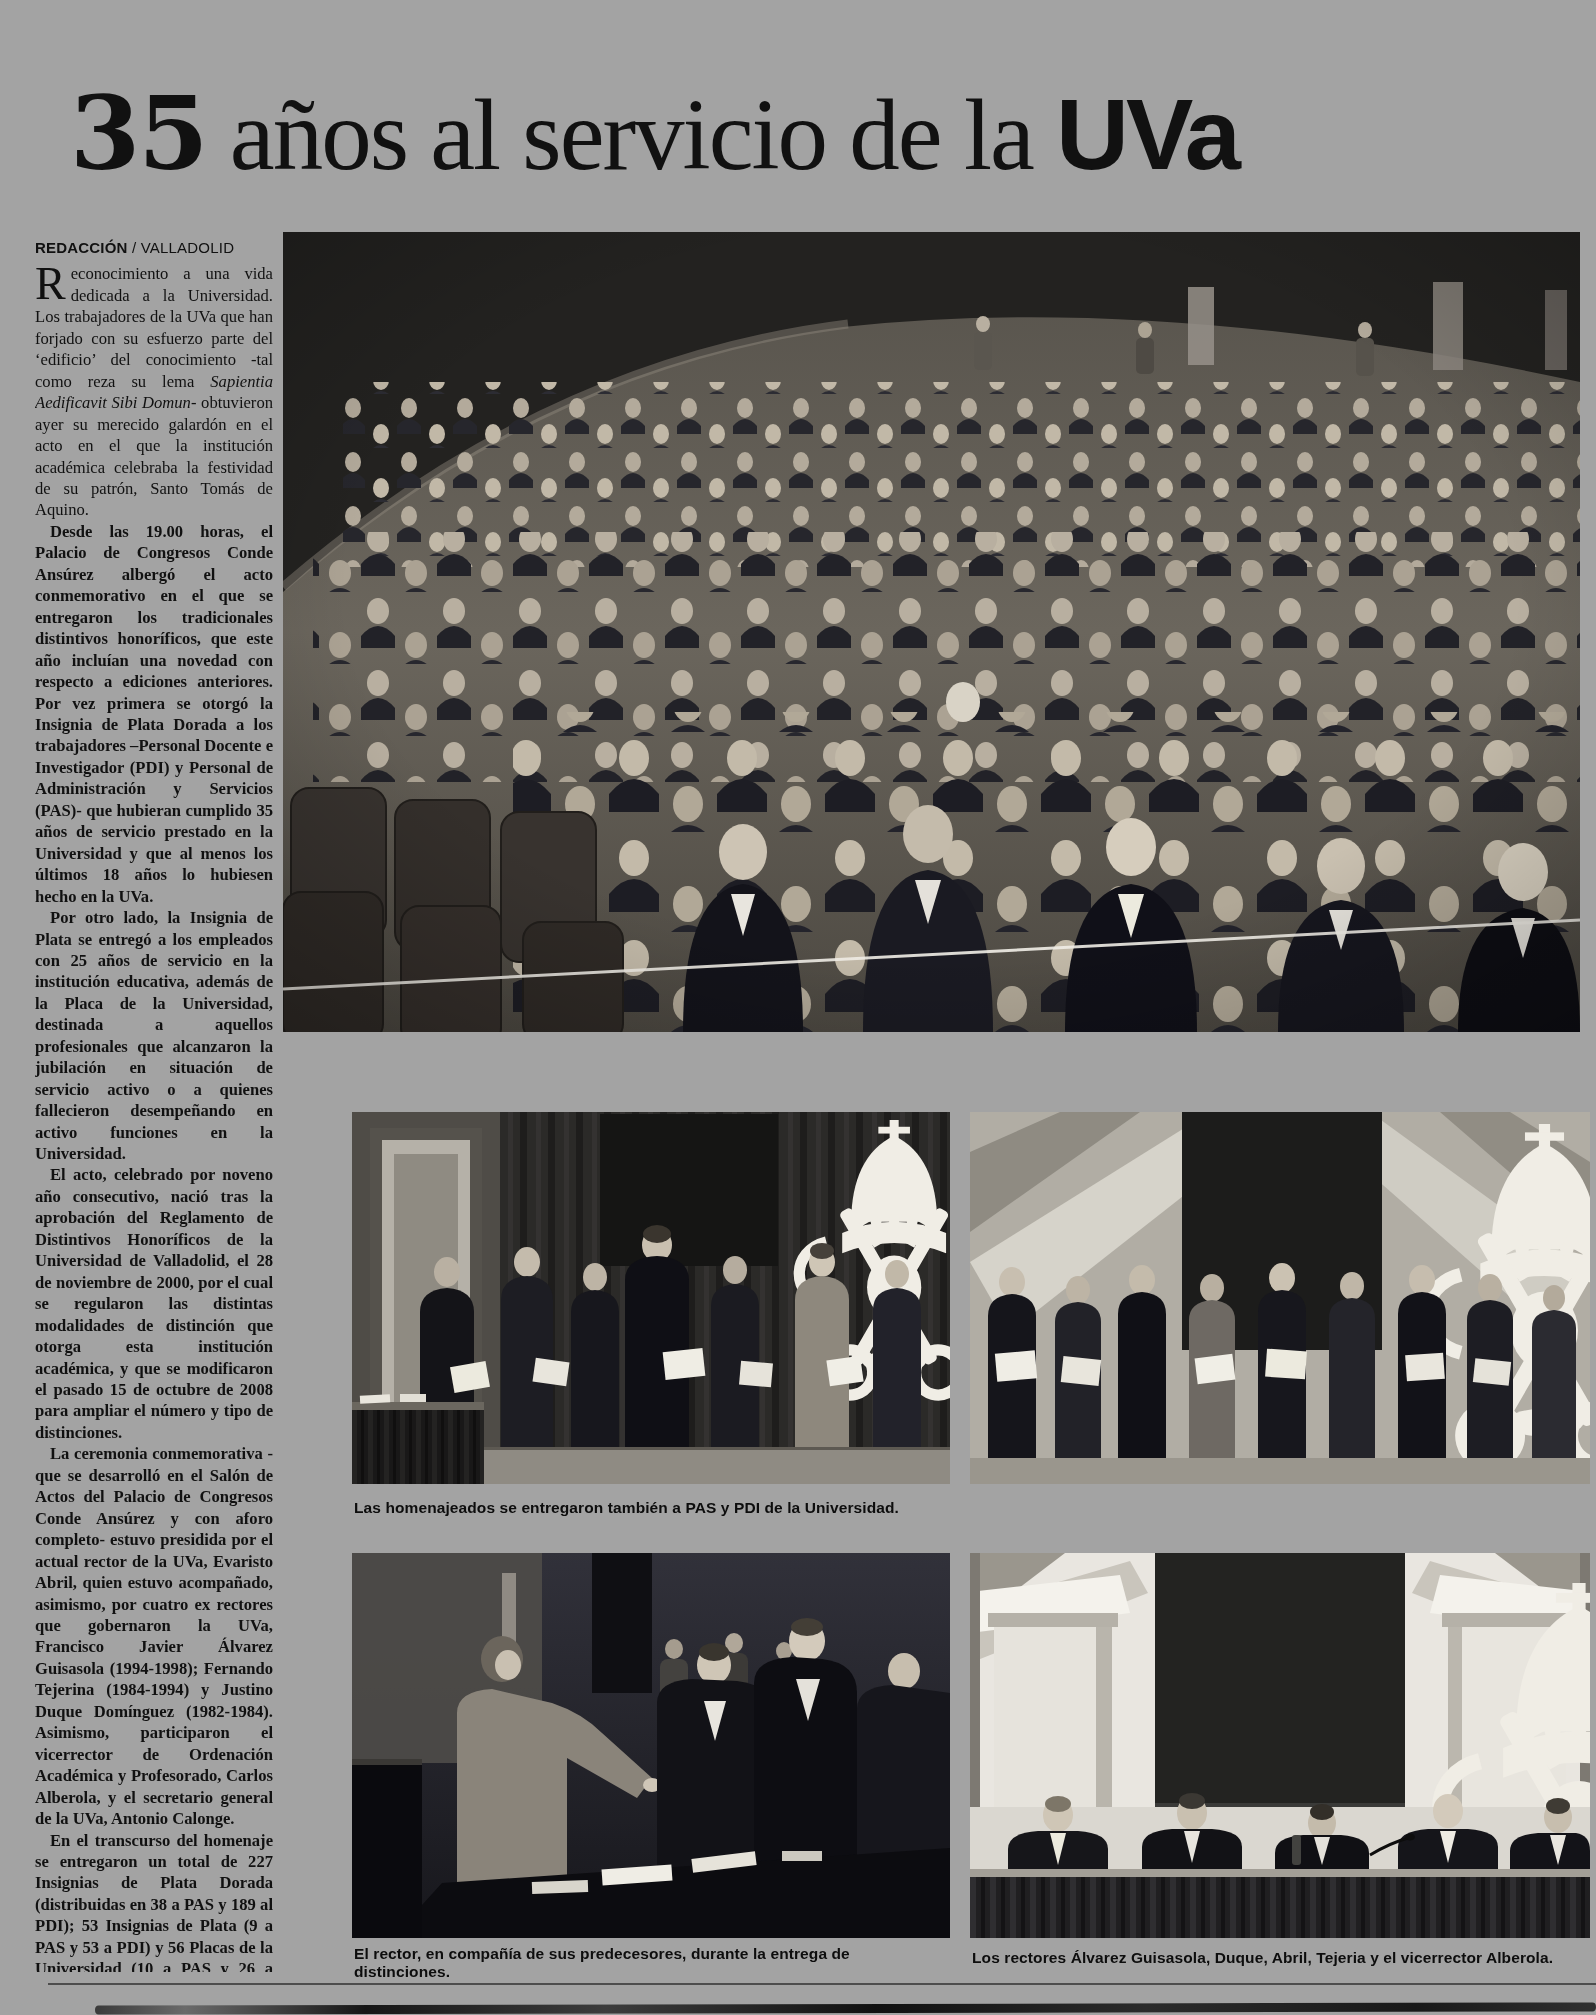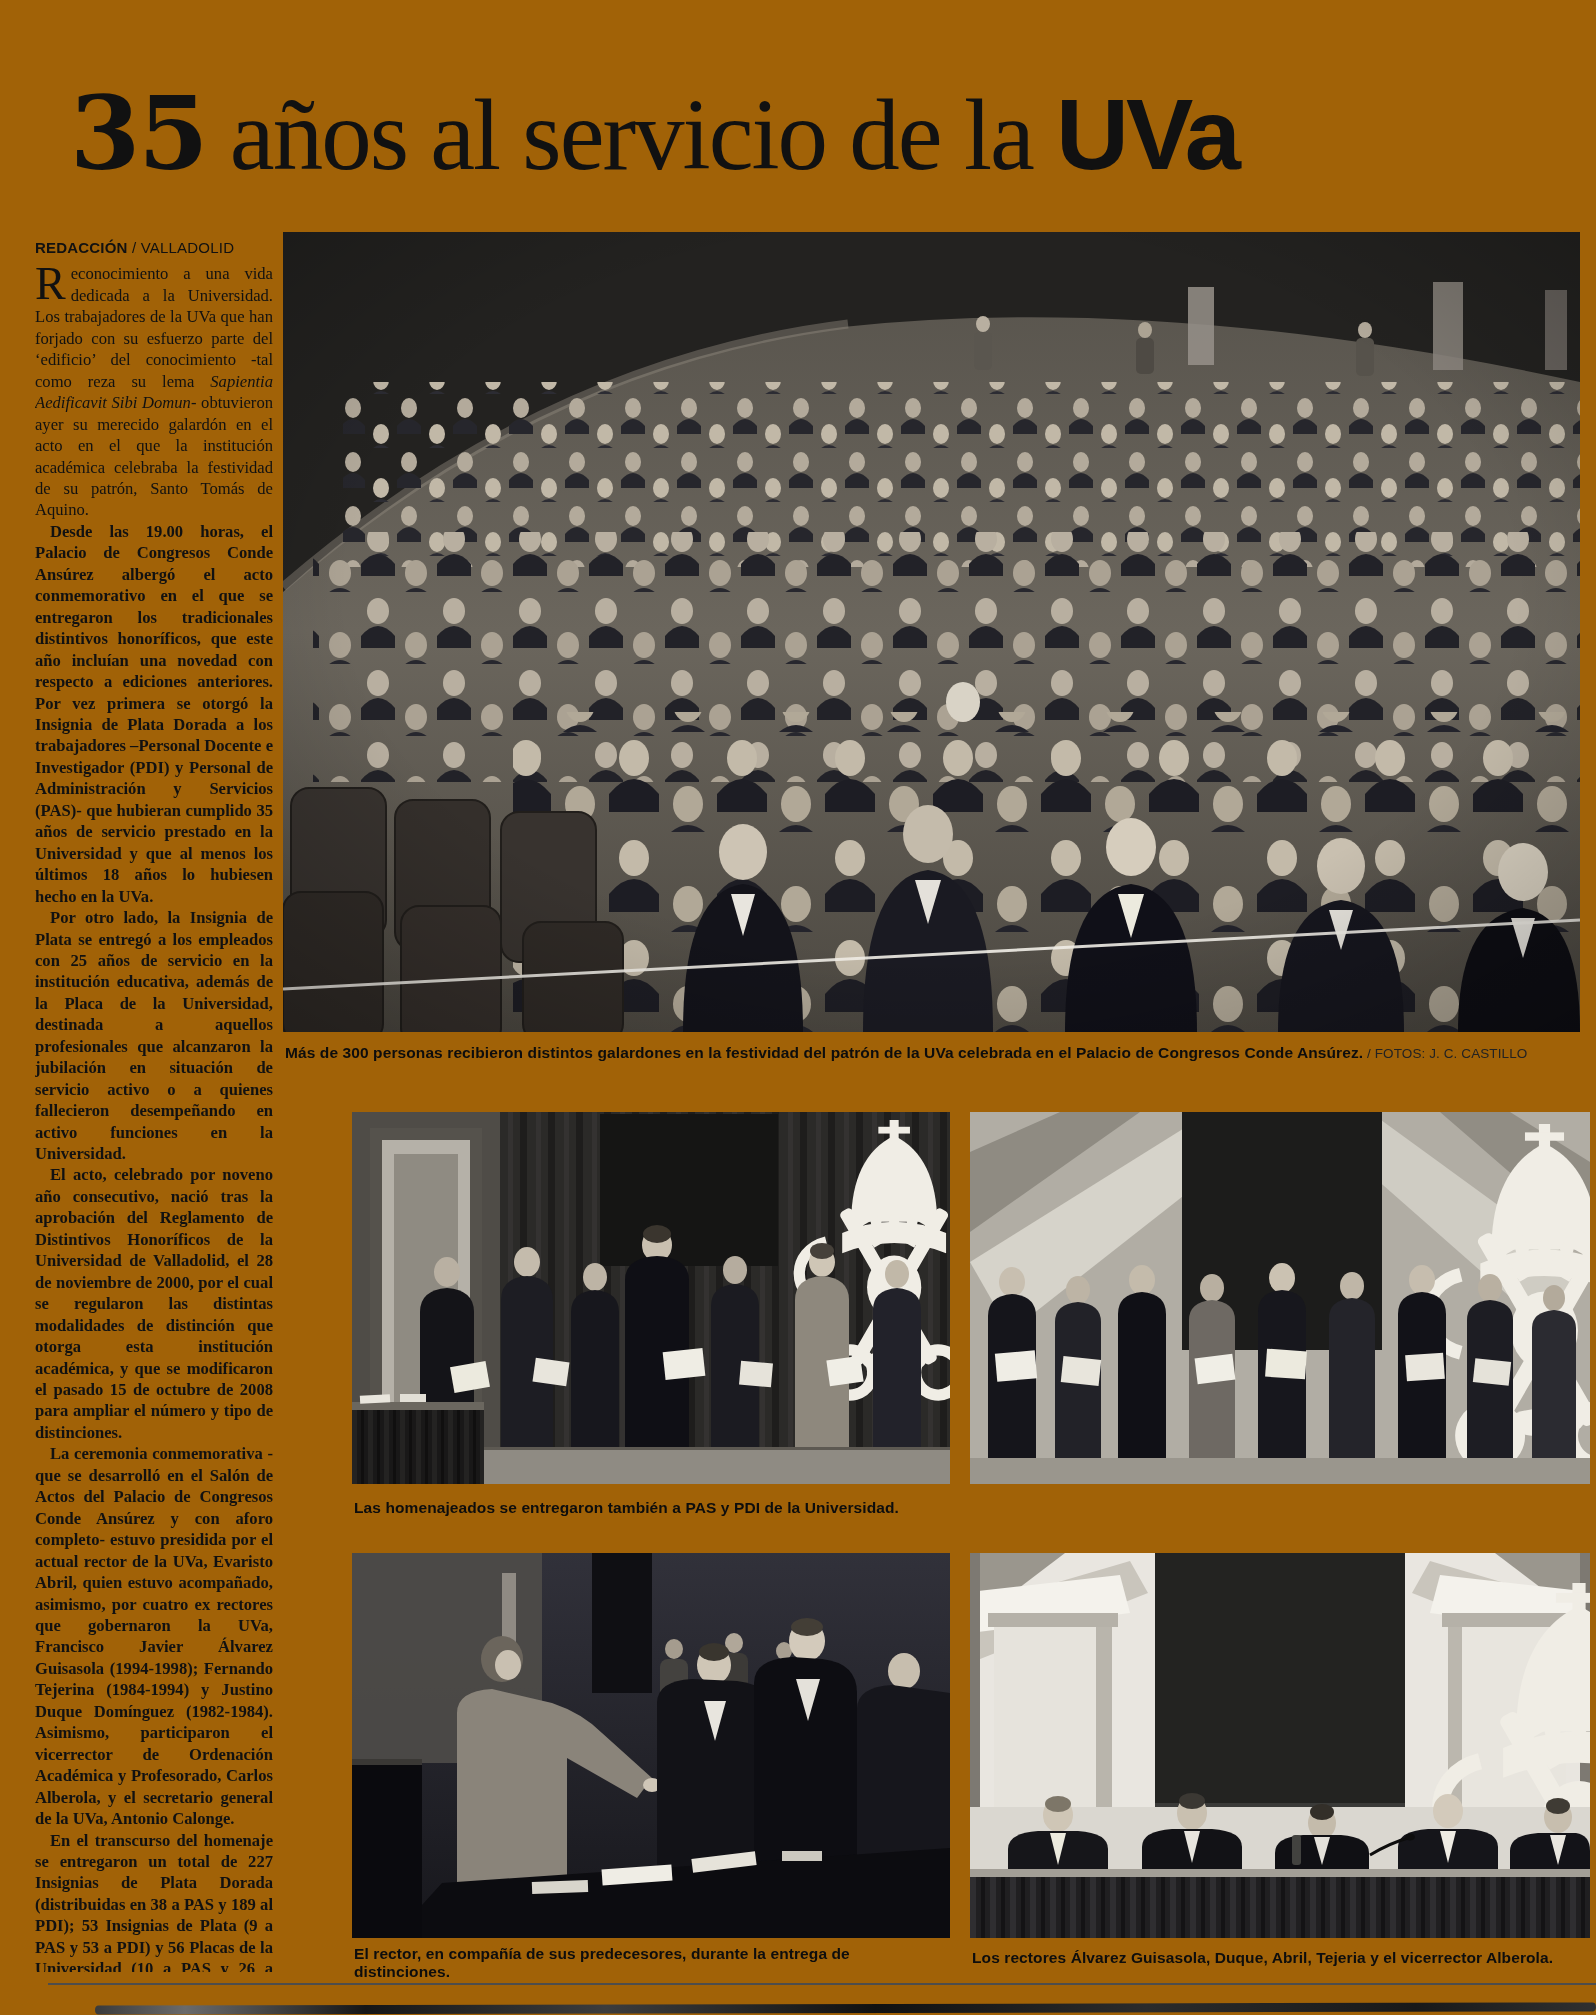--- a/index.html
+++ b/index.html
@@ -1,16 +1,16 @@
 <!DOCTYPE html>
 <html lang="es"><head>
 <meta charset="utf-8">
 <style>
   html,body{margin:0;padding:0;background:#e8e8e8;}
-  .page{position:relative;width:1596px;height:2015px;background:#a16207;overflow:hidden;
+  .page{position:relative;width:1596px;height:2015px;background:#a3a3a3;overflow:hidden;
         font-family:"Liberation Serif", serif;color:#111;}
   
   .headline{position:absolute;left:70px;top:4px;white-space:nowrap;line-height:1.22;
             letter-spacing:-2px;font-size:101px;}
   .h-num{font-weight:700;font-family:"DejaVu Serif", serif;}
   .h-mid{font-weight:400;}
   .h-brand{font-family:"Liberation Sans", sans-serif;font-weight:700;letter-spacing:-3px;}
   .subhead{position:absolute;left:70px;top:142px;width:1512px;margin:0;
            font-family:"Liberation Sans", sans-serif;font-size:32px;line-height:41px;
            color:#1c1c1c;font-weight:400;}
@@ -177,21 +177,20 @@
         <path d="M995 800 Q995 676 1058 668 Q1121 676 1121 800 Z" fill="#16161e"></path>
         <polygon points="1046,678 1070,678 1058,718" fill="#e6e3dc"></polygon>
         <ellipse cx="1240" cy="640" rx="25" ry="29" fill="#d9d1c1"></ellipse>
         <path d="M1175 800 Q1175 684 1240 676 Q1297 684 1297 800 Z" fill="#0e0e14"></path>
         <polygon points="1228,686 1252,686 1240,726" fill="#e9e6df"></polygon>
       </g>
       <path d="M0 757 L1297 688" stroke="#f2efe8" stroke-width="3" opacity="0.9"></path>
       <rect width="1297" height="800" fill="url(#vig)"></rect>
     </svg>
   </figure>
-  <p class="caption cap-main"><span>Más de 300 personas recibieron distintos galardones en la festividad del patrón de la UVa celebrada en el Palacio de Congresos Conde Ansúrez.</span><span class="credit"> / FOTOS: J. C. CASTILLO</span></p>
 
   <figure class="fig-ml">
     <svg viewBox="0 0 598 372" preserveAspectRatio="none">
       <defs>
         <pattern id="folds" width="28" height="372" patternUnits="userSpaceOnUse">
           <rect width="28" height="372" fill="#2b2a28"></rect>
           <rect width="7" height="372" fill="#1e1d1c"></rect>
           <rect x="16" width="5" height="372" fill="#343231"></rect>
         </pattern>
         <pattern id="pleat" width="16" height="80" patternUnits="userSpaceOnUse">

